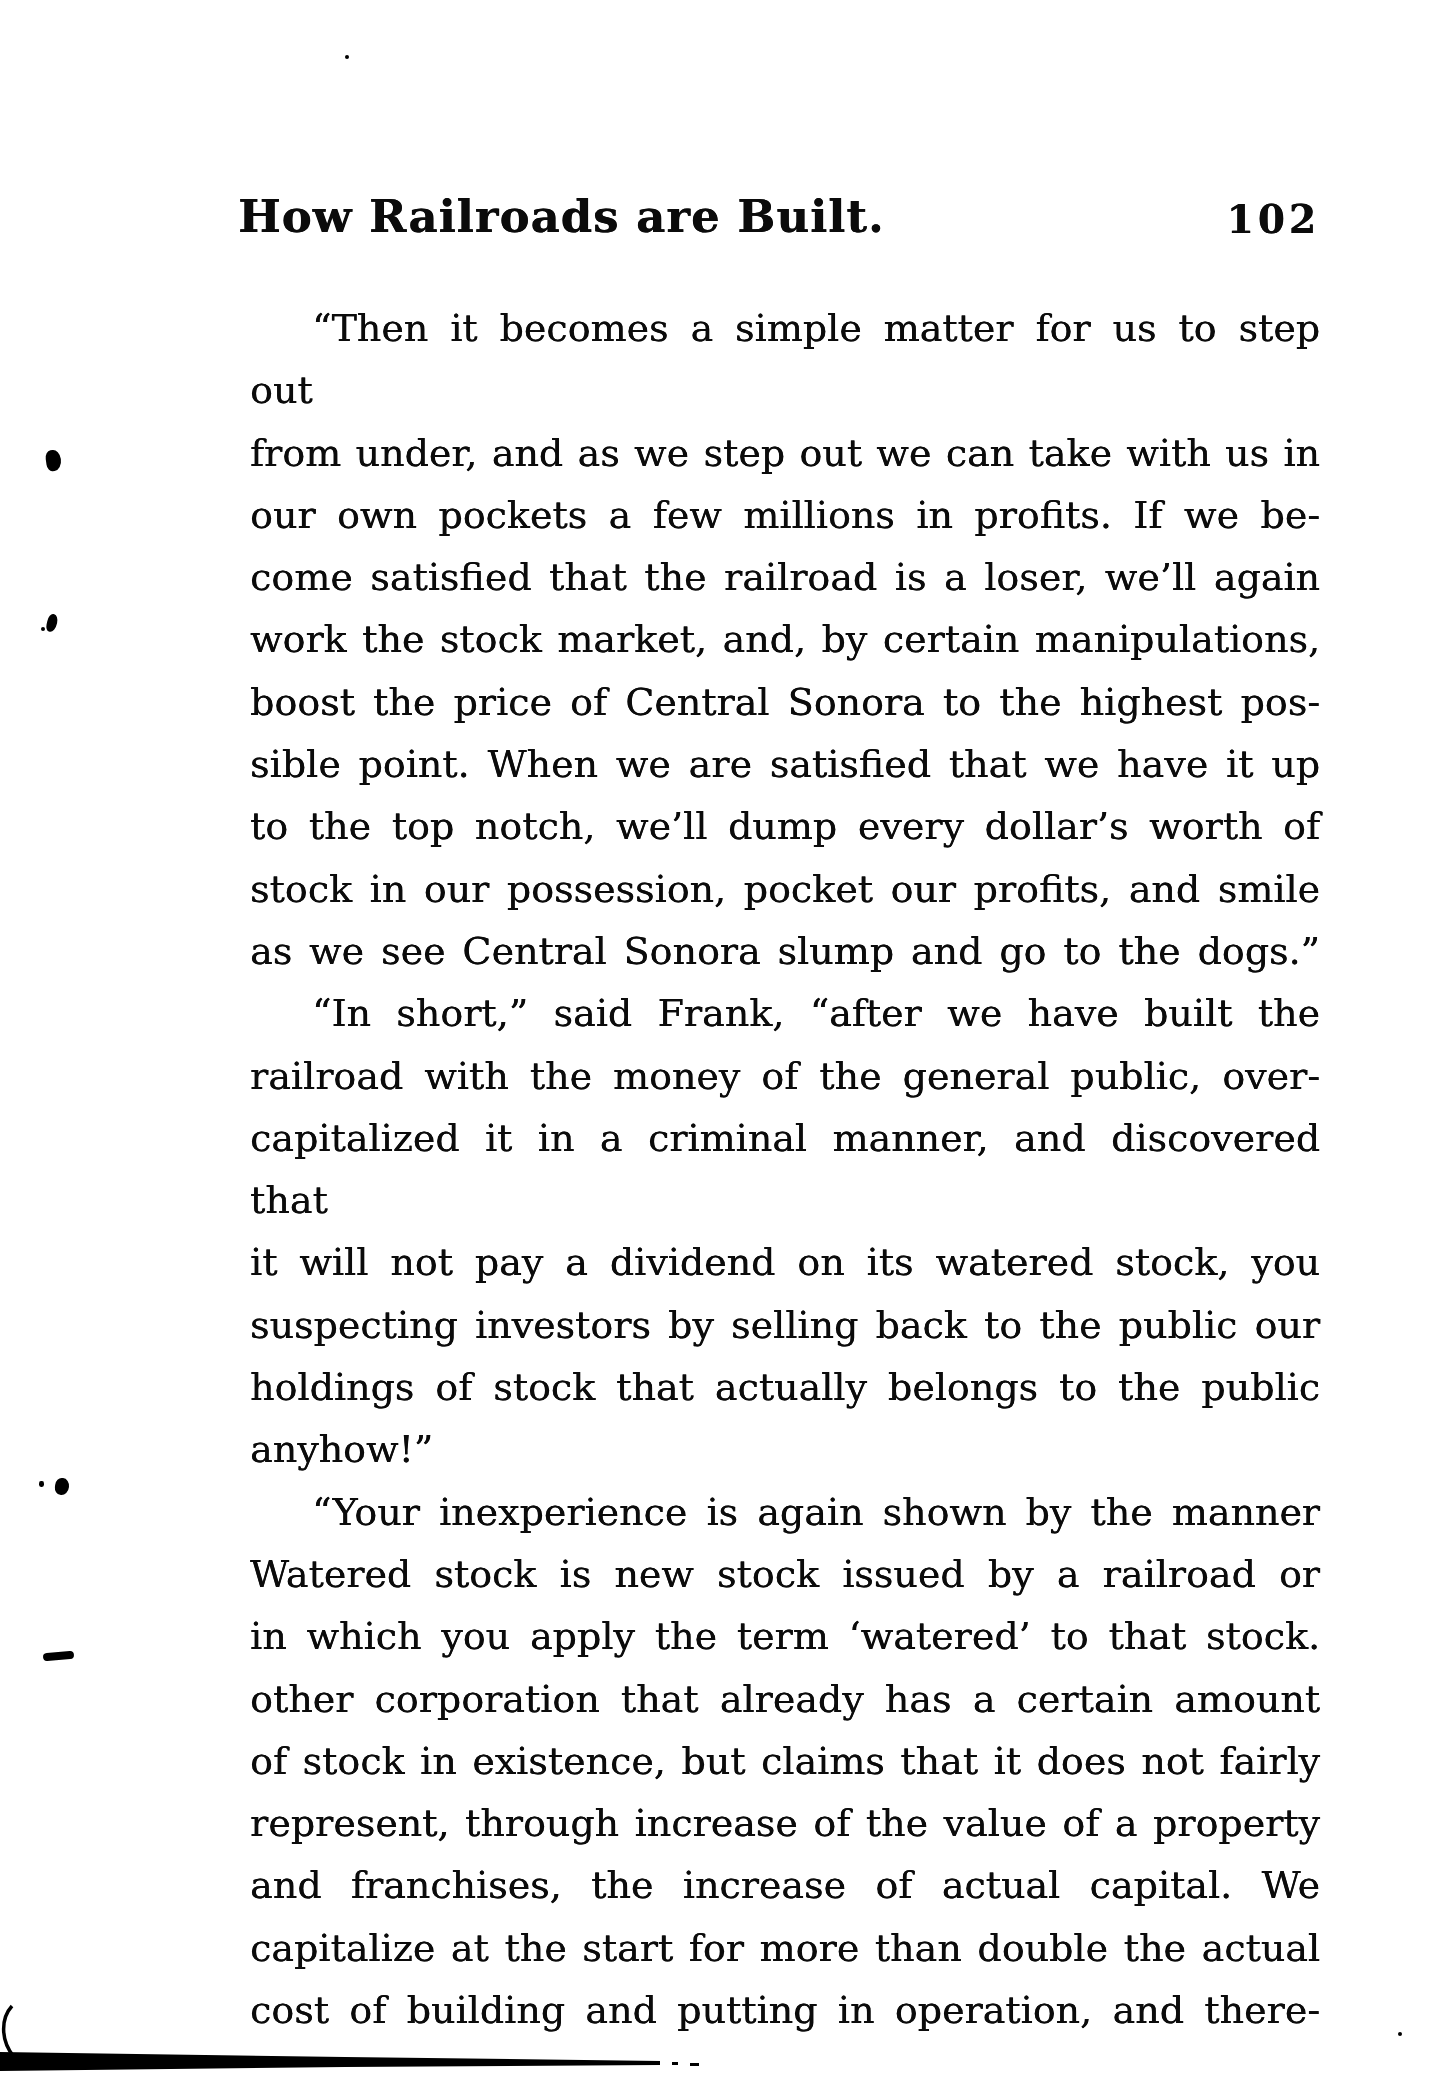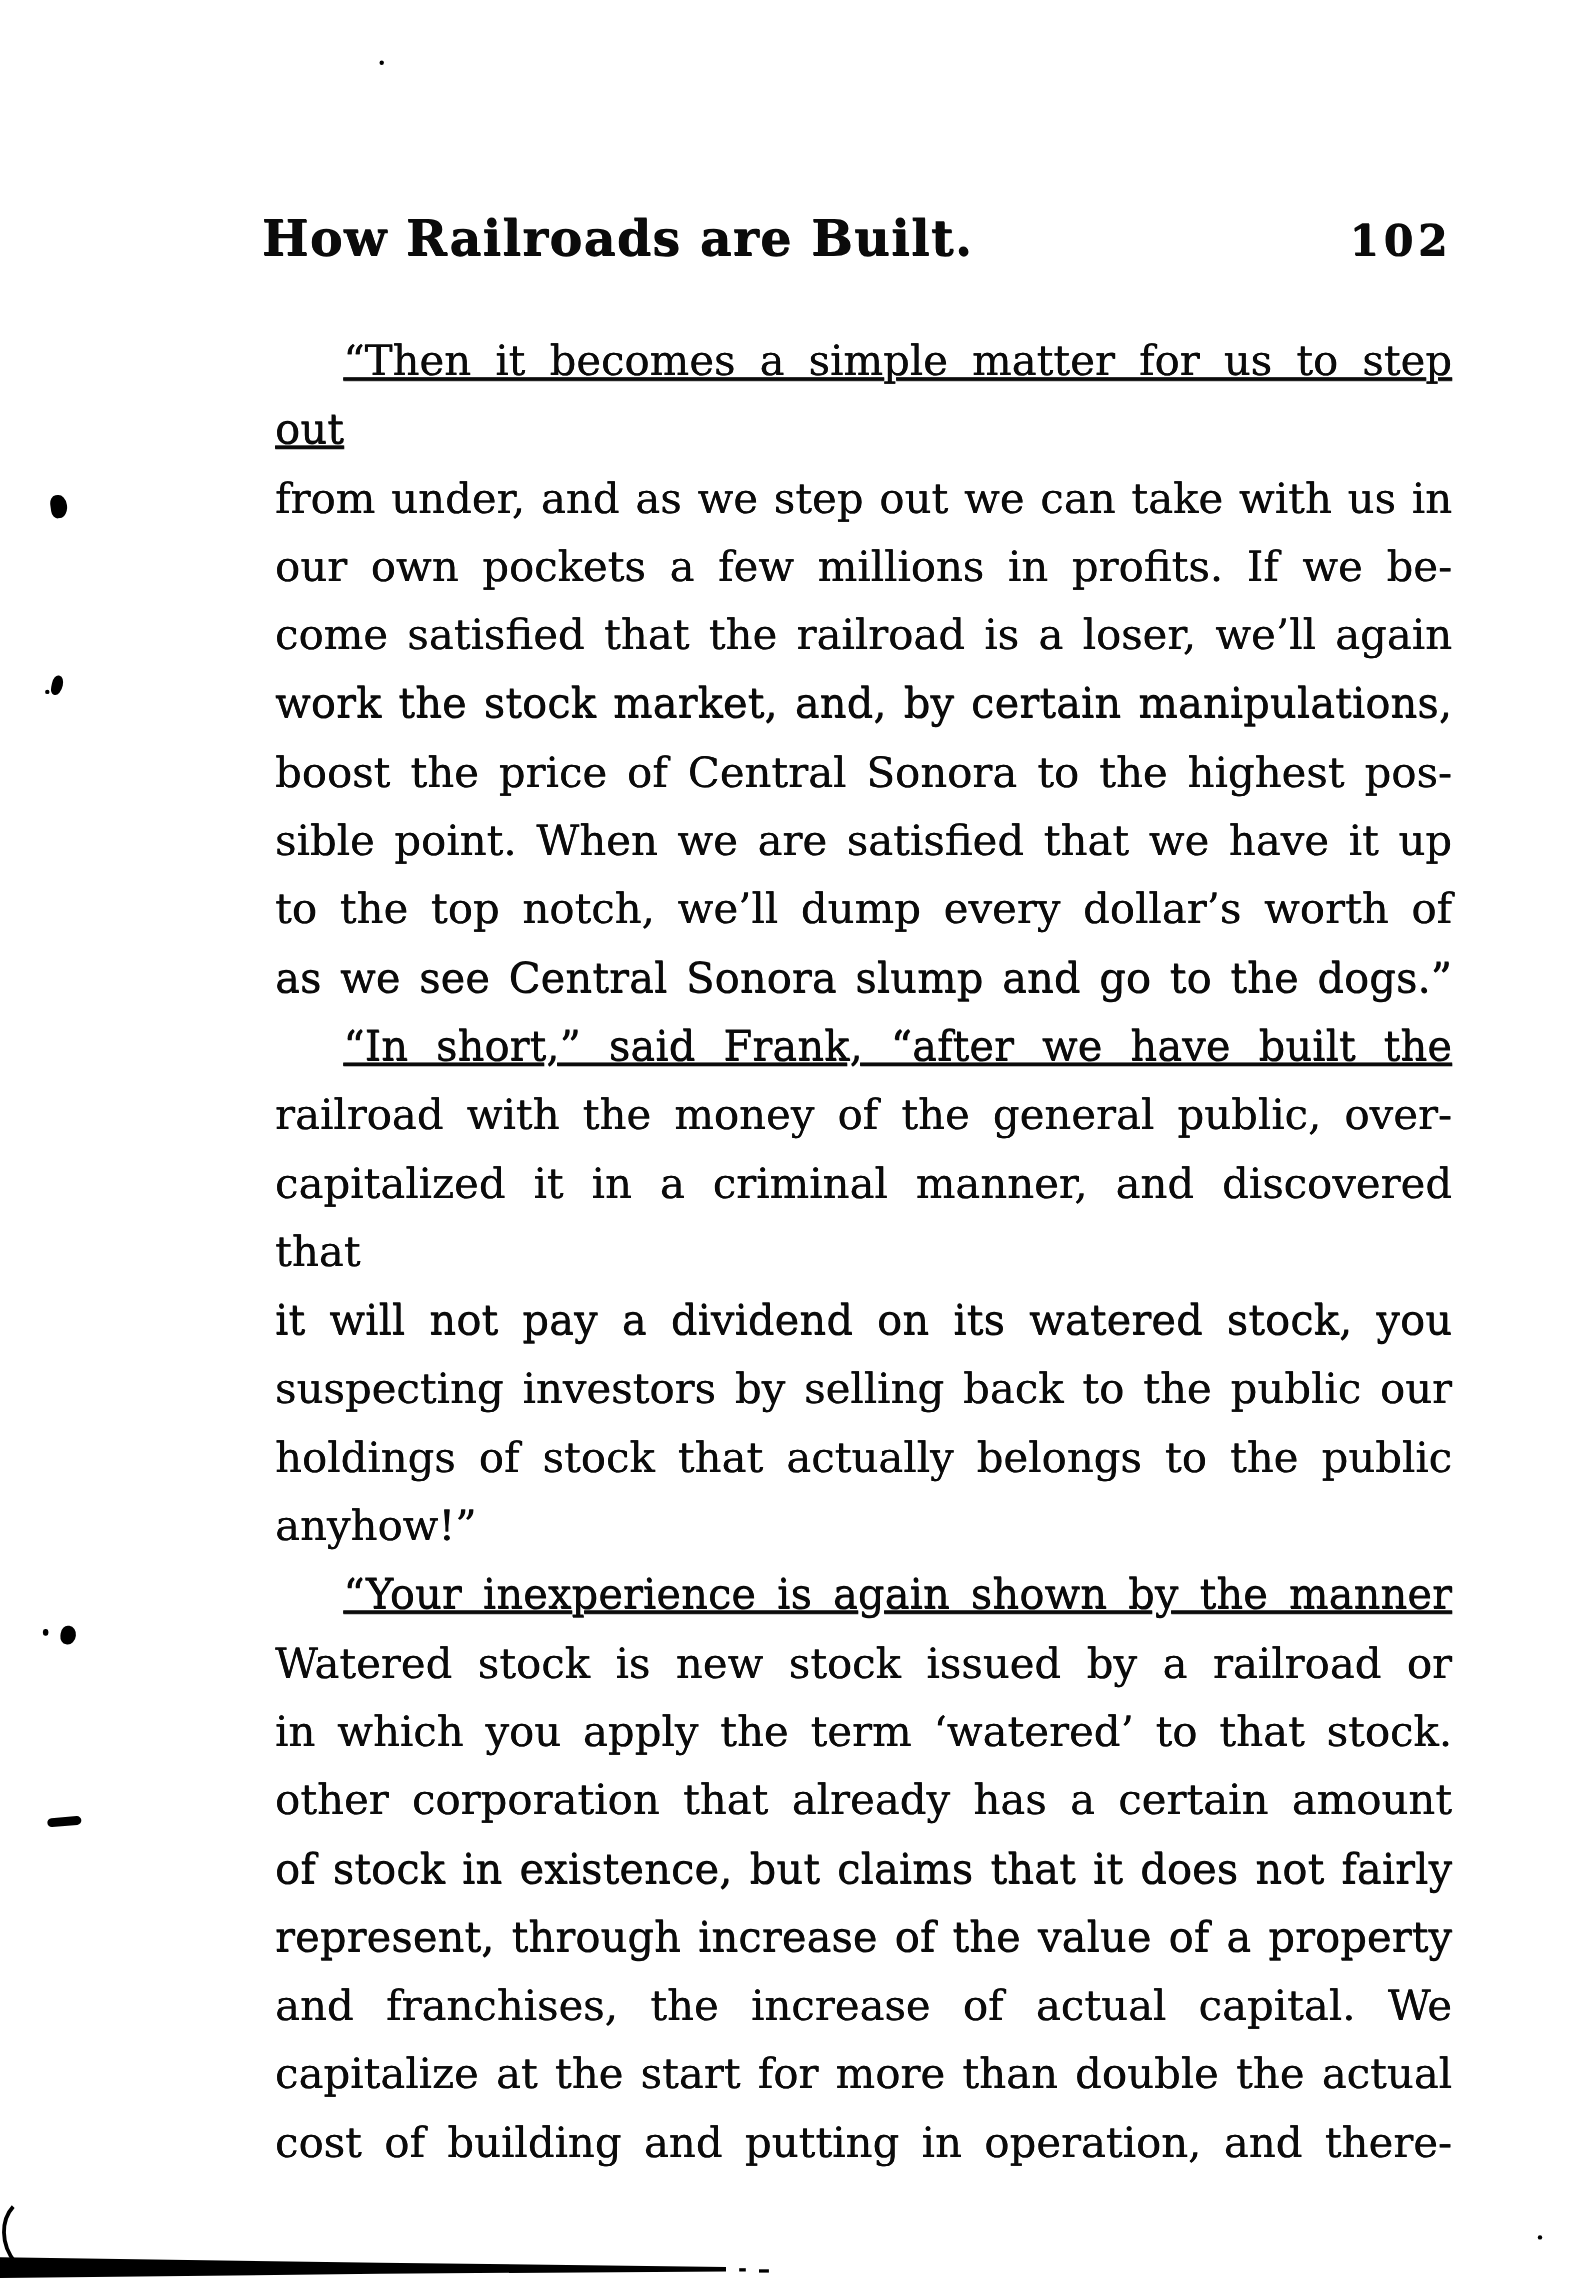--- a/index.html
+++ b/index.html
@@ -54,21 +54,21 @@
     width: 1070px;
     font-size: 38px;
     line-height: 62.3px;
     word-spacing: 2px;
     text-shadow: 0.3px 0.3px 0 #0b0b0b;
   }
   .line {
     text-align: justify;
     text-align-last: justify;
   }
-  .line.indent { text-indent: 62px; text-decoration: underline; }
+  .line.indent { text-indent: 62px; }
   .line.short  { text-align-last: left; }
   
   .artifact {
     position: absolute;
     background: #000;
   }
   #speck1 { left: 345px;  top: 55px;   width: 4px;  height: 4px;  border-radius: 50%; }
   #speck2 { left: 1398px; top: 2032px; width: 4px;  height: 4px;  border-radius: 50%; }
   #blot1  { left: 46px;  top: 450px;  width: 15px; height: 21px; border-radius: 45% 55% 60% 40%; transform: rotate(-8deg); }
   #mark2  { left: 47px;  top: 614px;  width: 10px; height: 18px; border-radius: 50% 50% 60% 40%; transform: rotate(12deg); }
@@ -96,20 +96,21 @@
   <div class="body-text">
 
     <div class="line indent">“Then it becomes a simple matter for us to step out</div>
     <div class="line">from under, and as we step out we can take with us in</div>
     <div class="line">our own pockets a few millions in profits.  If we be-</div>
     <div class="line">come satisfied that the railroad is a loser, we’ll again</div>
     <div class="line">work the stock market, and, by certain manipulations,</div>
     <div class="line">boost the price of Central Sonora to the highest pos-</div>
     <div class="line">sible point.  When we are satisfied that we have it up</div>
     <div class="line">to the top notch, we’ll dump every dollar’s worth of</div>
+    <div class="line">stock in our possession, pocket our profits, and smile</div>
     <div class="line">as we see Central Sonora slump and go to the dogs.”</div>
 
     <div class="line indent">“In short,” said Frank, “after we have built the</div>
     <div class="line">railroad with the money of the general public, over-</div>
     <div class="line">capitalized it in a criminal manner, and discovered that</div>
     <div class="line">it will not pay a dividend on its watered stock, you</div>
     <div class="line">suspecting investors by selling back to the public our</div>
     <div class="line">holdings of stock that actually belongs to the public</div>
     <div class="line short">anyhow!”</div>
 

